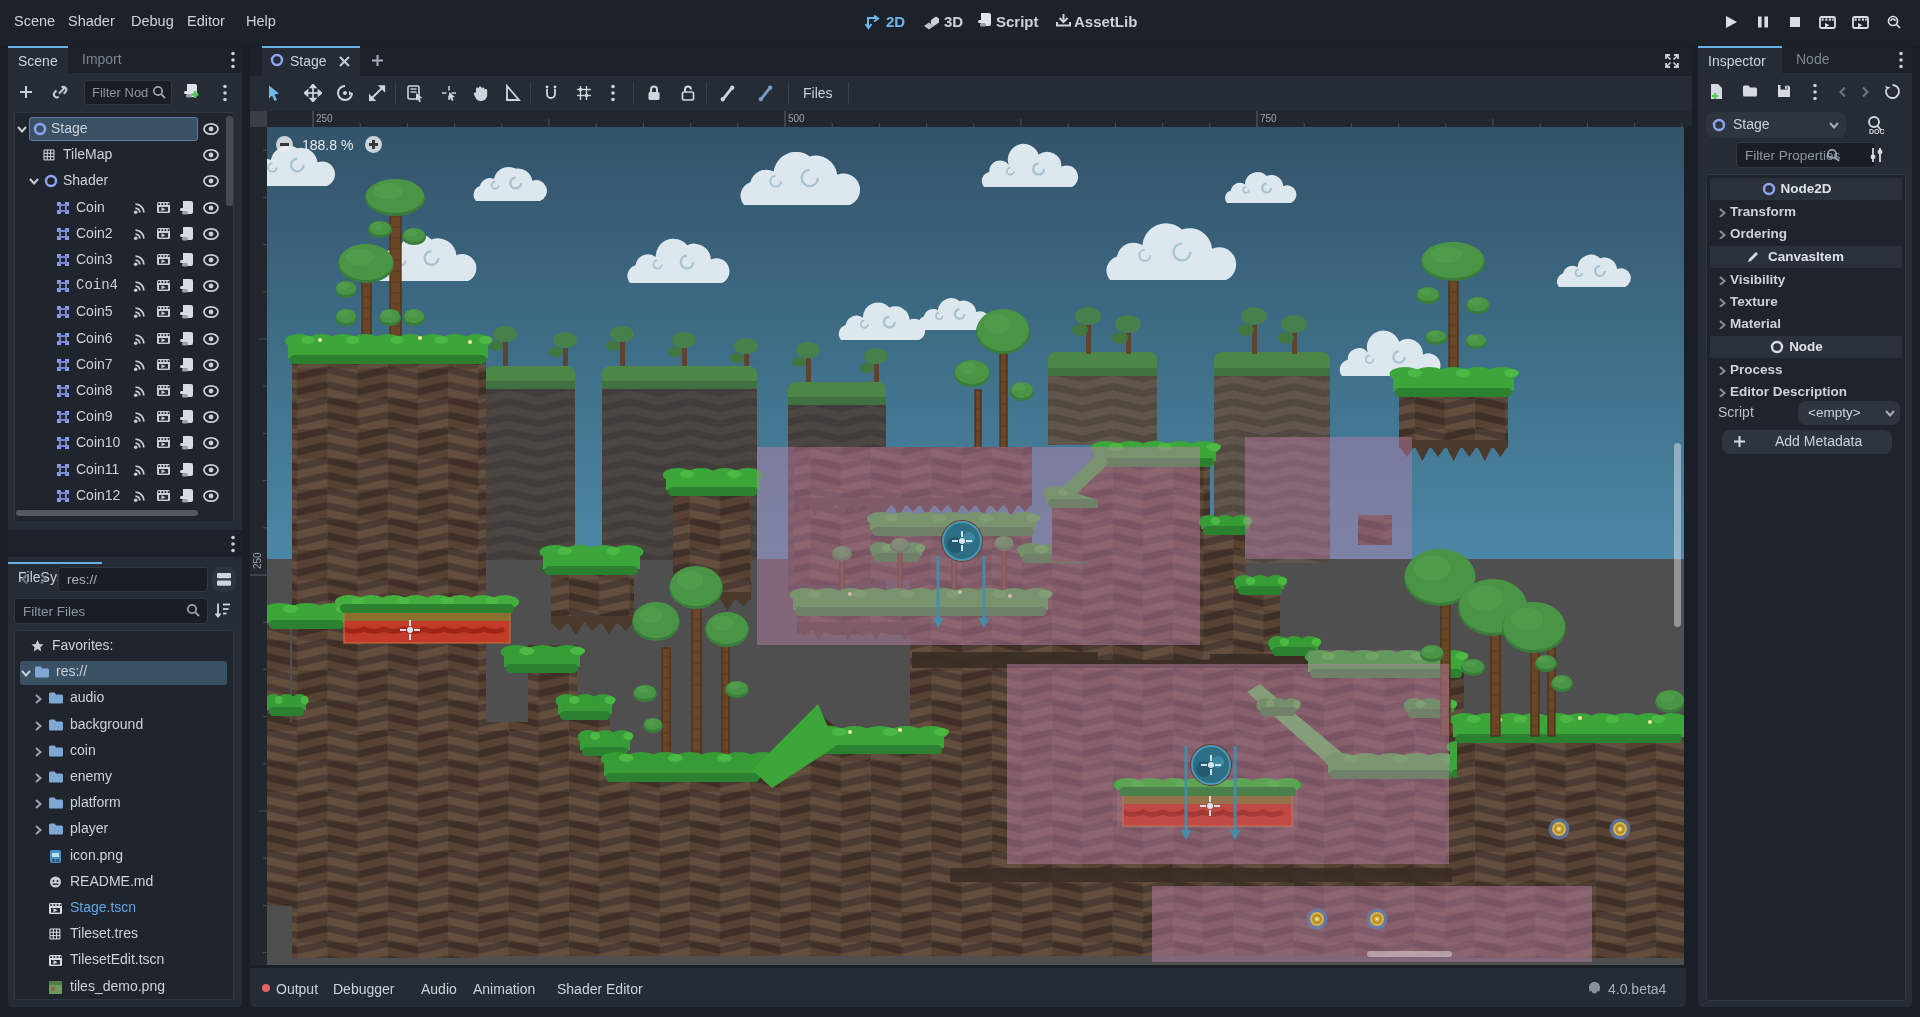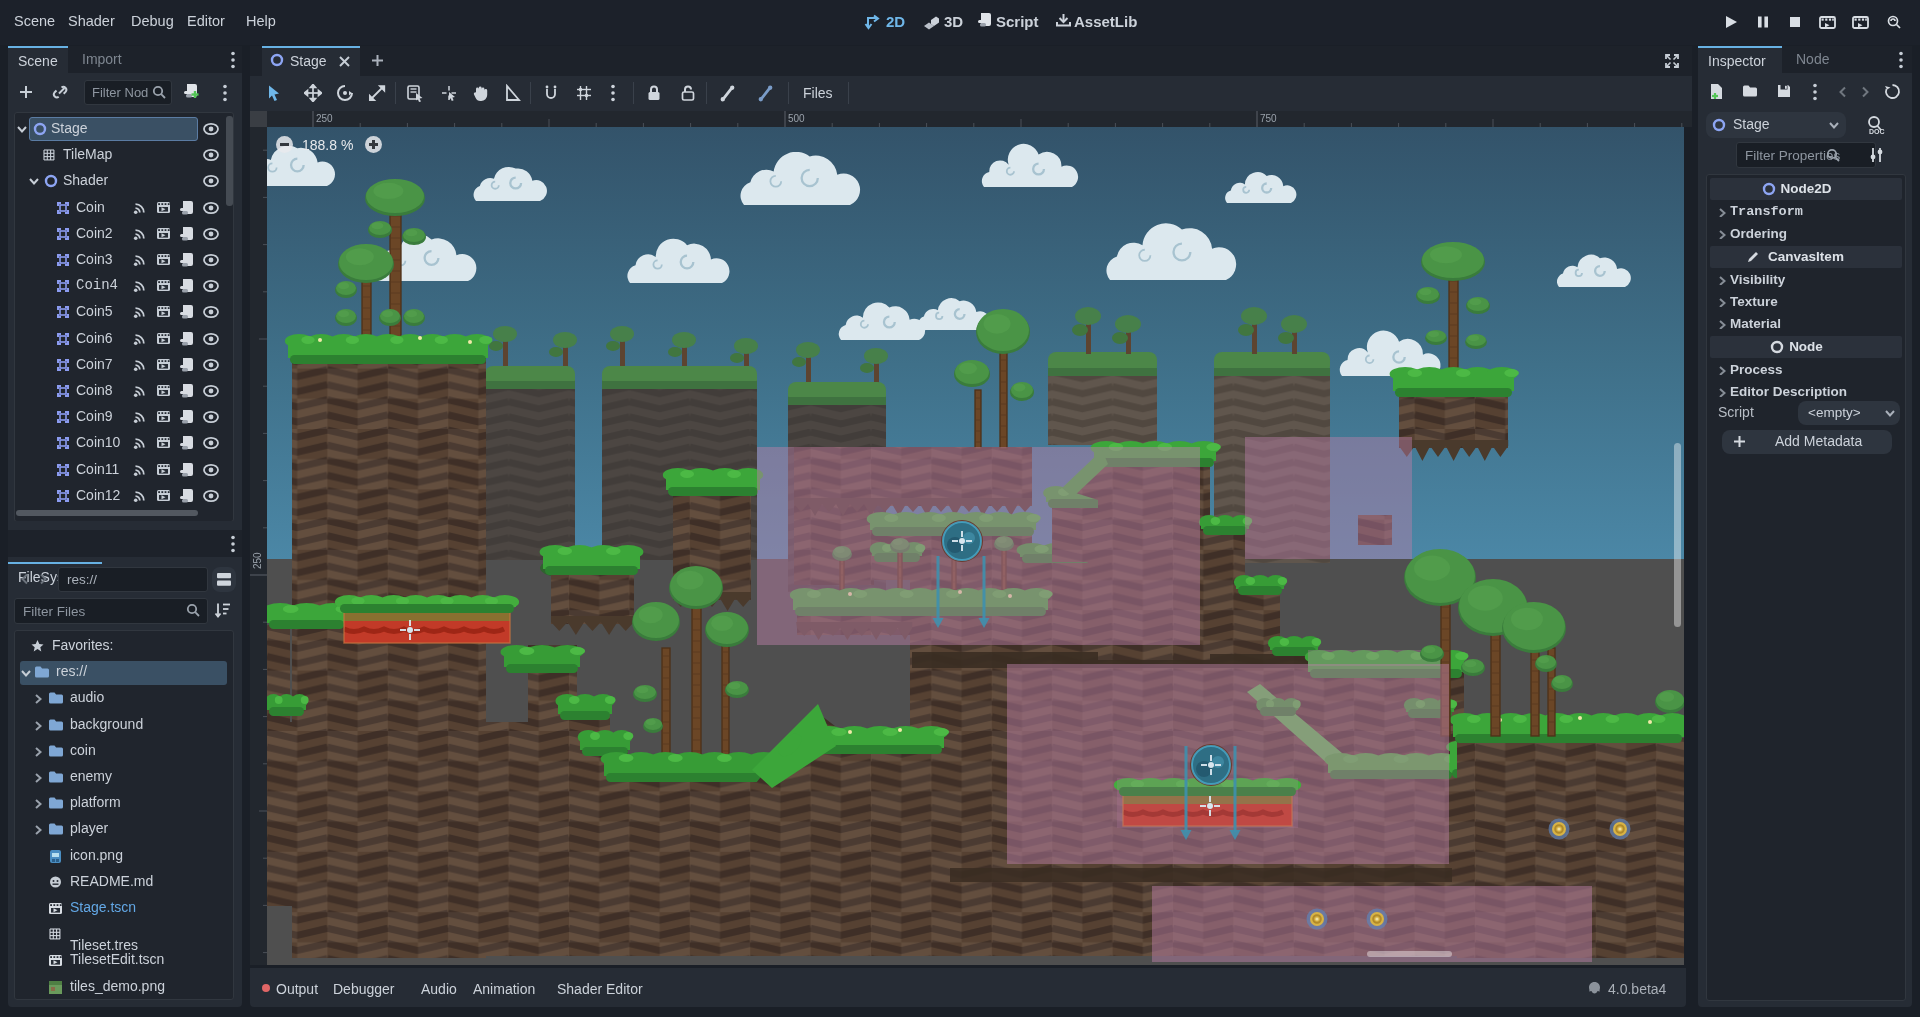--- a/index.html
+++ b/index.html
@@ -1002,21 +1002,21 @@
         <line x1="2" y1="2.0" x2="12" y2="2.0"></line>
         <line x1="5.3" y1="2" x2="5.3" y2="12"></line>
         <line x1="2" y1="5.3" x2="12" y2="5.3"></line>
         <line x1="8.6" y1="2" x2="8.6" y2="12"></line>
         <line x1="2" y1="8.6" x2="12" y2="8.6"></line>
         <line x1="11.899999999999999" y1="2" x2="11.899999999999999" y2="12"></line>
         <line x1="2" y1="11.899999999999999" x2="12" y2="11.899999999999999"></line>
       </g>
     </svg>
   </div>
-<div class="abs txt" style="left:70px;top:925.2000000000005px;color:#ccd2da;margin-top:12px;">Tileset.tres</div>
+<div class="abs txt" style="left:70px;top:925.2000000000005px;color:#ccd2da;">Tileset.tres</div>
 <div class="abs" style="left:48px;top:953.4000000000005px;">
     <svg width="15" height="15" viewBox="0 0 15 15" style="">
       <rect x="1" y="2" width="13" height="11" rx="1.5" fill="#d8dde3"></rect>
       <g fill="#262c35">
         <rect x="2.2" y="3.2" width="1.8" height="1.8"></rect>
         <rect x="5.4" y="3.2" width="1.8" height="1.8"></rect>
         <rect x="8.600000000000001" y="3.2" width="1.8" height="1.8"></rect>
         <rect x="11.8" y="3.2" width="1.8" height="1.8"></rect>
         <rect x="3" y="7" width="9" height="4.6"></rect>
       </g>
@@ -2218,21 +2218,21 @@
 <div class="abs" style="left:1762px;top:182px;">
     <svg width="14" height="14" viewBox="0 0 14 14" style="">
       <circle cx="7" cy="7" r="5" fill="none" stroke="#8da5f3" stroke-width="2.4"></circle>
     </svg>
   </div>
 <div class="abs" style="left:1716px;top:207px;">
     <svg width="10" height="10" viewBox="0 0 10 10" style="">
       <path d="M4,2 L8.5,6 L4,10" fill="none" stroke="#868d96" stroke-width="2"></path>
     </svg>
   </div>
-<div class="abs txt" style="left:1730px;top:204px;font-weight:bold;font-size:13.5px;font-family:Liberation Mono, monospace;">Transform</div>
+<div class="abs txt" style="left:1730px;top:204px;font-weight:bold;font-size:13.5px;">Transform</div>
 <div class="abs" style="left:1716px;top:229px;">
     <svg width="10" height="10" viewBox="0 0 10 10" style="">
       <path d="M4,2 L8.5,6 L4,10" fill="none" stroke="#868d96" stroke-width="2"></path>
     </svg>
   </div>
 <div class="abs txt" style="left:1730px;top:226px;font-weight:bold;font-size:13.5px;">Ordering</div>
 <div class="abs" style="left:1710px;top:246px;width:192px;height:22px;background:#2b313b;border-radius:2px;text-align:center;"><span style="color:#dde2e8;font-size:13.5px;font-weight:bold;line-height:22px;">CanvasItem</span></div>
 <div class="abs" style="left:1746px;top:250px;">
     <svg width="14" height="14" viewBox="0 0 14 14" style="">
       <path d="M2,12 l1,-3 7,-7 2,2 -7,7 z" fill="#d5dae0"></path>

